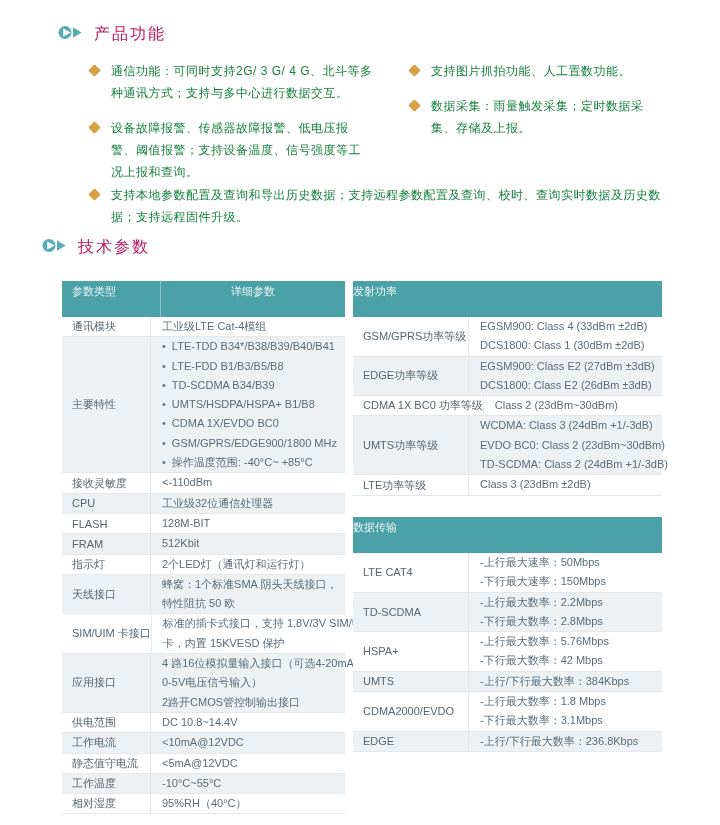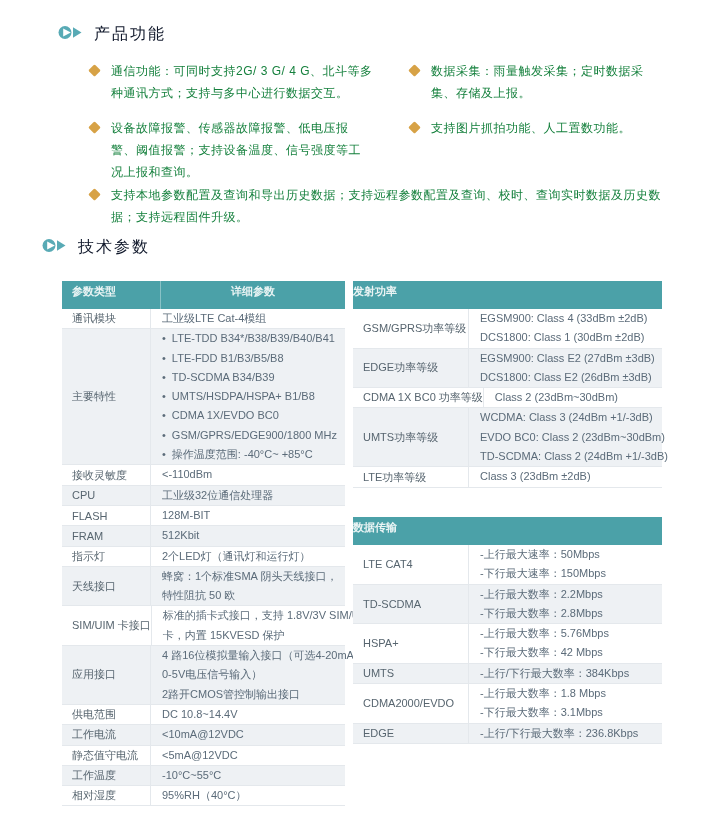--- a/index.html
+++ b/index.html
@@ -4,30 +4,30 @@
 <style>
   html,body{margin:0;padding:0;}
   body{
     width:720px;height:825px;background:#ffffff;
     font-family:"Liberation Sans","DejaVu Sans",sans-serif;
     position:relative;overflow:hidden;
   }
   .abs{position:absolute;}
   
   .sec-head{display:flex;align-items:center;gap:10px;}
-  .sec-title{font-size:16px;color:#0f172a;letter-spacing:2px;}
+  .sec-title{font-size:16px;color:#be185d;letter-spacing:2px;}
   
   .feat-item{display:flex;gap:12px;margin-bottom:13px;}
   .diamond{width:9px;height:9px;background:#d7a246;transform:rotate(45deg);
     border-radius:1.5px;flex:0 0 9px;margin-top:6px;}
   .feat-text{font-size:12px;line-height:22px;color:#15803d;letter-spacing:0.5px;
     white-space:pre-line;}
   
   .spec-table{font-size:11px;color:#5b6b79;}
-  .t-head{display:flex;background:#4ba1a8;color:#eaf4f4;height:28px;line-height:20px;font-weight:bold;}
+  .t-head{display:flex;background:#4ba1a8;color:#eaf4f4;height:36px;line-height:20px;}
   .t-head-cell1{flex:0 0 88px;padding-left:10px;border-right:1px solid rgba(255,255,255,0.35);}
   .t-head-cell2{flex:1;text-align:center;}
   .t-head-single{flex:1;text-align:left;}
   .t-row{display:flex;border-bottom:1px solid #e4e8ec;background:#ffffff;}
   .t-row.stripe{background:#eef1f4;}
   .t-label{display:flex;align-items:center;padding-left:10px;
     border-right:1px solid #e4e8ec;white-space:nowrap;color:#57656f;}
   .t-val{flex:1;padding-left:11px;display:flex;flex-direction:column;justify-content:flex-end;}
   .t-line{line-height:19.3px;white-space:nowrap;}
   .t-bullet{display:inline-block;margin-right:6px;color:#5b6b79;}
@@ -58,26 +58,26 @@
     <span class="diamond"></span>
     <span class="feat-text">设备故障报警、传感器故障报警、低电压报
 警、阈值报警；支持设备温度、信号强度等工
 况上报和查询。</span>
   </div>
 </div>
 
 <div class="abs" style="top:60px;left:410px;width:256px;">
   <div class="feat-item">
     <span class="diamond"></span>
+    <span class="feat-text">支持图片抓拍功能、人工置数功能。</span>
+  </div>
+  <div class="feat-item">
+    <span class="diamond"></span>
     <span class="feat-text">数据采集：雨量触发采集；定时数据采
 集、存储及上报。</span>
-  </div>
-  <div class="feat-item">
-    <span class="diamond"></span>
-    <span class="feat-text">支持图片抓拍功能、人工置数功能。</span>
   </div>
 </div>
 
 <div class="abs" style="top:184px;left:90px;width:615px;">
   <div class="feat-item">
     <span class="diamond"></span>
     <span class="feat-text">支持本地参数配置及查询和导出历史数据；支持远程参数配置及查询、校时、查询实时数据及历史数
 据；支持远程固件升级。</span>
   </div>
 </div>

